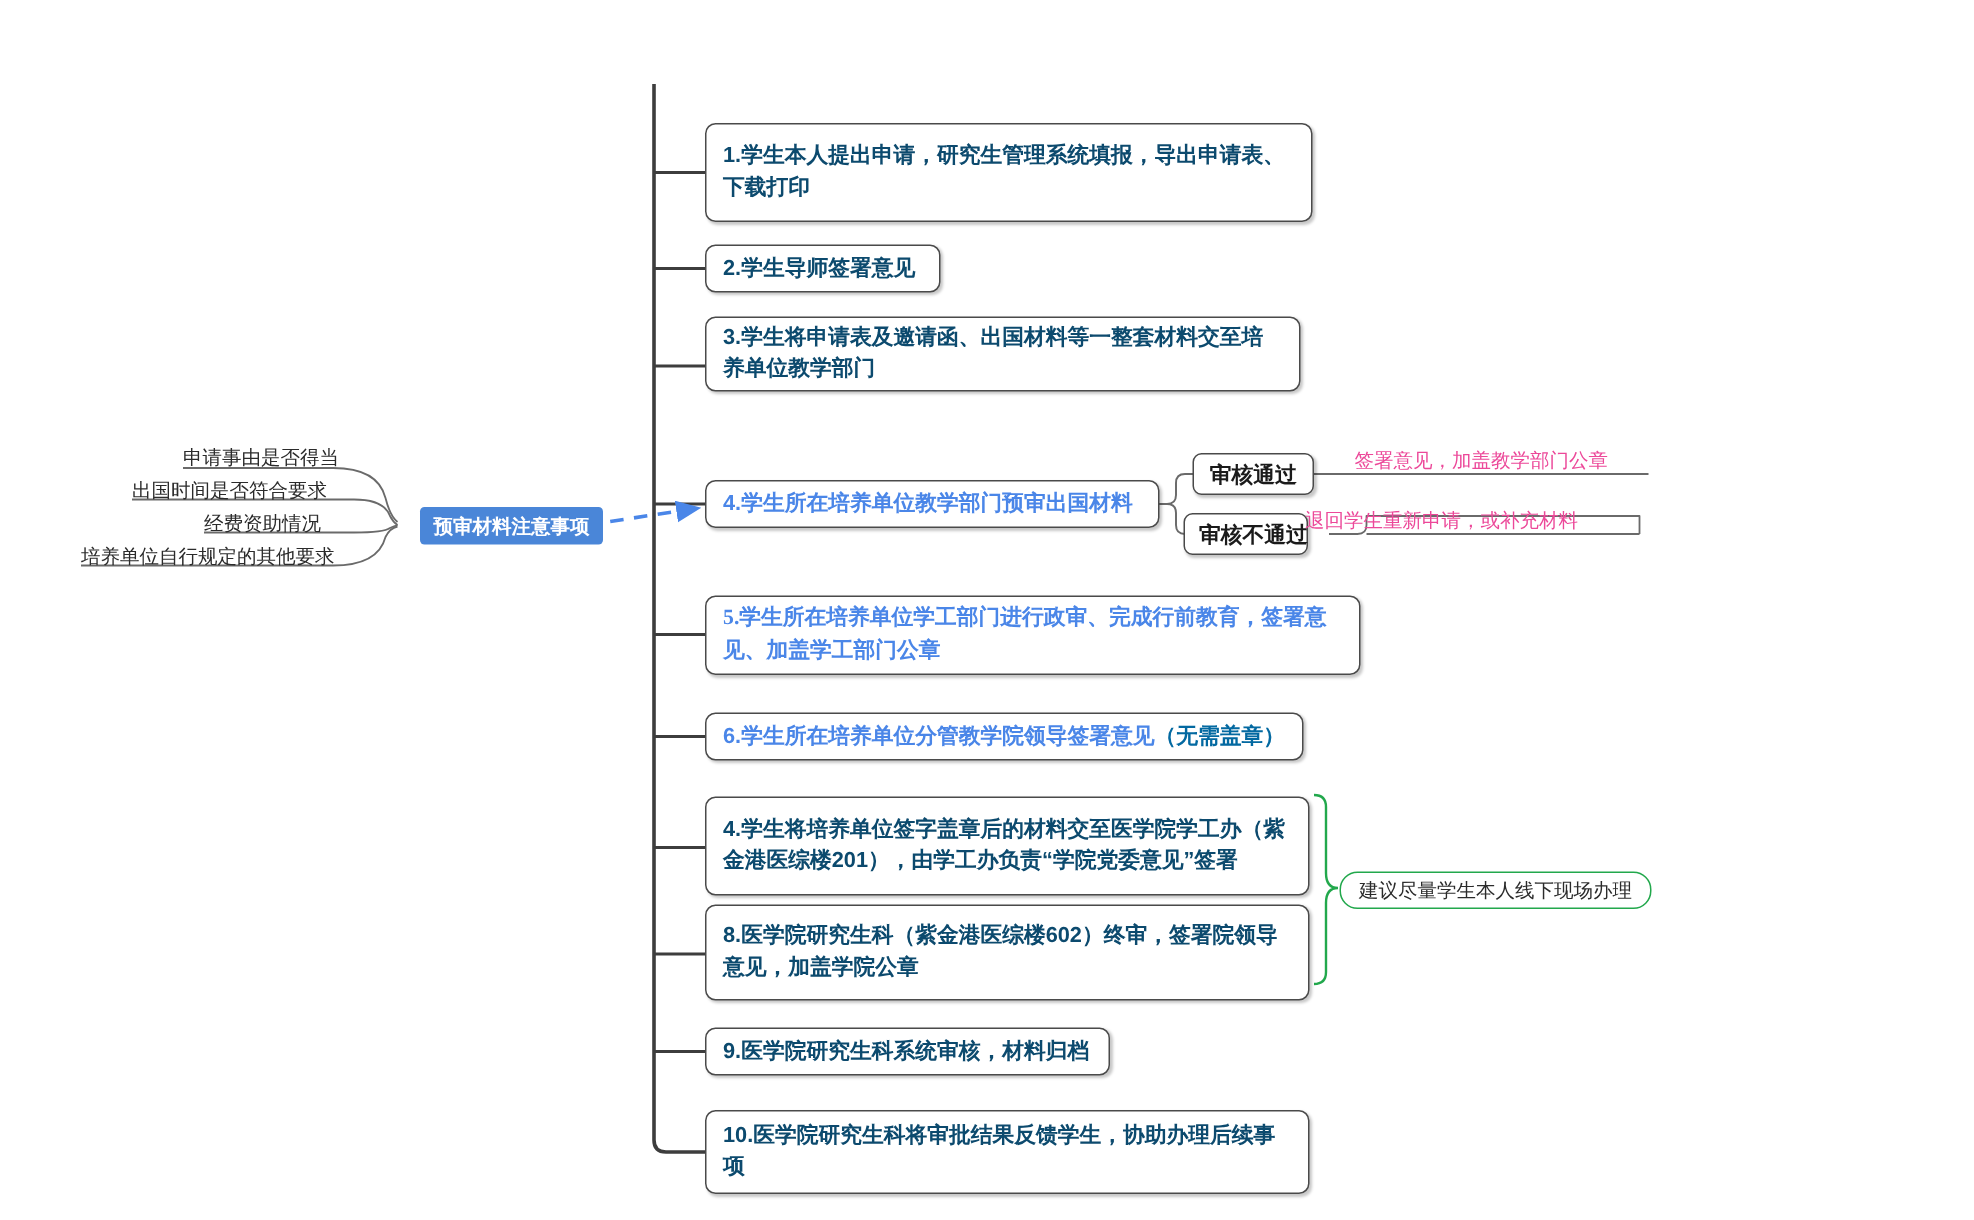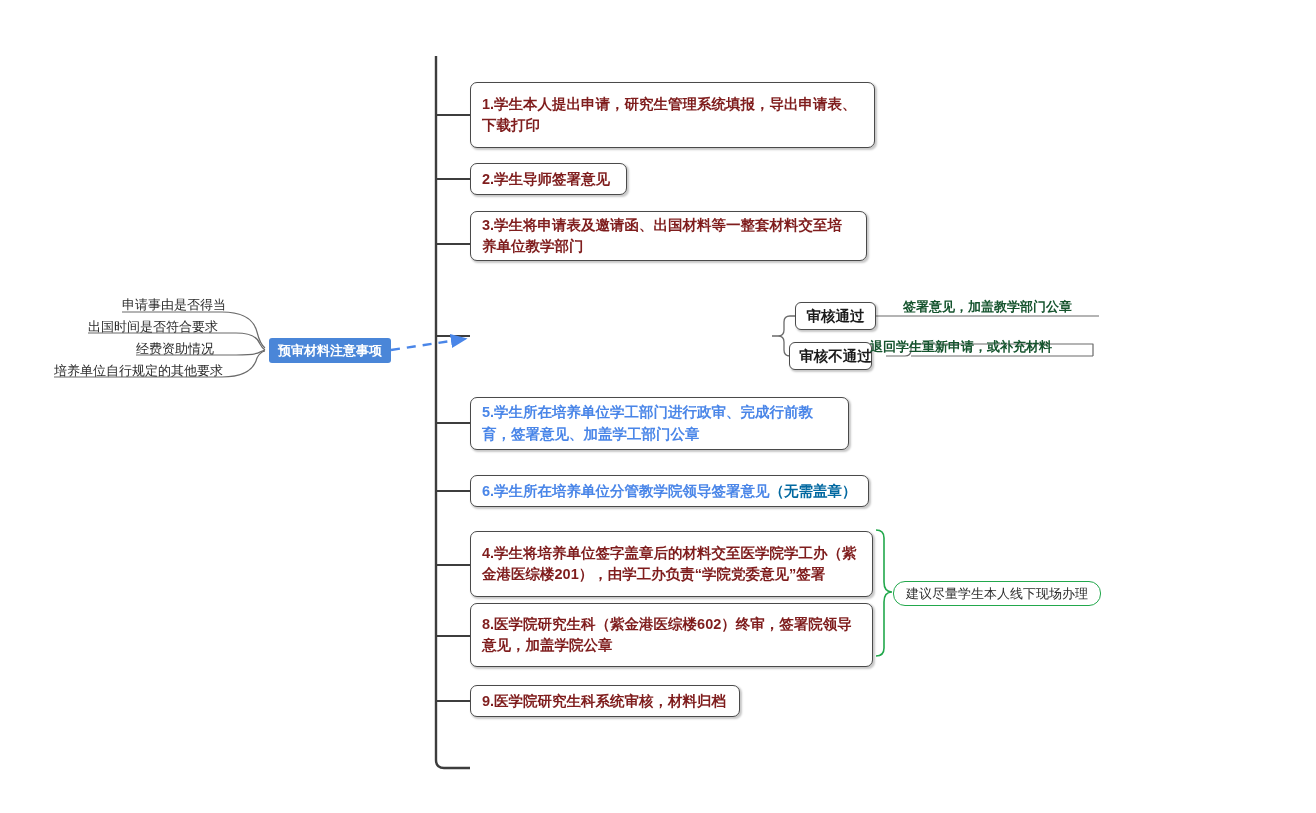--- a/index.html
+++ b/index.html
@@ -63,21 +63,21 @@
     border-radius: 7px;
     box-shadow: 1.5px 1.5px 2px rgba(0,0,0,0.22);
     display: flex;
     align-items: center;
     padding: 5px 10px 5px 11px;
   }
   .step .txt {
     font-size: 14.5px;
     font-weight: bold;
     line-height: 1.45;
-    color: #7f1d1d;
+    color: #0c4a6e;
   }
   .step.blue .txt { color: #4a86e8; }
   .step .red {
     color: #0369a1;
     font-weight: bold;
   }
 
   
   .decision {
     position: absolute;
@@ -94,30 +94,29 @@
     font-size: 14.5px;
     font-weight: bold;
     color: #1a1a1a;
     white-space: nowrap;
   }
 
   
   .annot {
     position: absolute;
     font-size: 13px;
-    color: #14532d;
+    color: #ec4899;
     white-space: nowrap;
     line-height: 1;
-    font-weight: bold;
   }
 
   
   .callout-blue {
     position: absolute;
-    left: 269px;
+    left: 280px;
     top: 338px;
     width: 122px;
     height: 25px;
     background: #4a86d8;
     border-radius: 3px;
     display: flex;
     align-items: center;
     justify-content: center;
   }
   .callout-blue .txt {
@@ -205,41 +204,47 @@
   </div>
 
   <div class="step" style="left:470px; top:163px; width:157px; height:32px;">
     <span class="txt">2.学生导师签署意见</span>
   </div>
 
   <div class="step" style="left:470px; top:211px; width:397px; height:50px;">
     <span class="txt">3.学生将申请表及邀请函、出国材料等一整套材料交至培养单位教学部门</span>
   </div>
 
-
-  <div class="step blue" style="left:470px; top:397px; width:379px; height:53px;">
+  <div class="step blue" style="left:470px; top:320px; width:303px; height:32px;">
+    <span class="txt">4.学生所在培养单位教学部门预审出国材料</span>
+  </div>
+
+  <div class="step blue" style="left:470px; top:397px; width:437px; height:53px;font-family:Liberation Serif, serif;">
     <span class="txt">5.学生所在培养单位学工部门进行政审、完成行前教育，签署意见、加盖学工部门公章</span>
   </div>
 
   <div class="step blue" style="left:470px; top:475px; width:399px; height:32px;">
     <span class="txt"><span>6.学生所在培养单位分管教学院领导签署意见</span><span class="red">（无需盖章）</span></span>
   </div>
 
   <div class="step" style="left:470px; top:531px; width:403px; height:66px;">
     <span class="txt">4.学生将培养单位签字盖章后的材料交至医学院学工办（紫金港医综楼201），由学工办负责“学院党委意见”签署</span>
   </div>
 
   <div class="step" style="left:470px; top:603px; width:403px; height:64px;">
     <span class="txt">8.医学院研究生科（紫金港医综楼602）终审，签署院领导意见，加盖学院公章</span>
   </div>
 
   <div class="step" style="left:470px; top:685px; width:270px; height:32px;">
     <span class="txt">9.医学院研究生科系统审核，材料归档</span>
   </div>
 
+  <div class="step" style="left:470px; top:740px; width:403px; height:56px;">
+    <span class="txt">10.医学院研究生科将审批结果反馈学生，协助办理后续事项</span>
+  </div>
 
   <div class="decision" style="left:795px; top:302px; width:81px; height:28px;">
     <span class="txt">审核通过</span>
   </div>
 
   <div class="decision" style="left:789px; top:342px; width:83px; height:28px;padding-left:10px;">
     <span class="txt">审核不通过</span>
   </div>
 
   <div class="annot" style="left:903px; top:300px;">签署意见，加盖教学部门公章</div>

